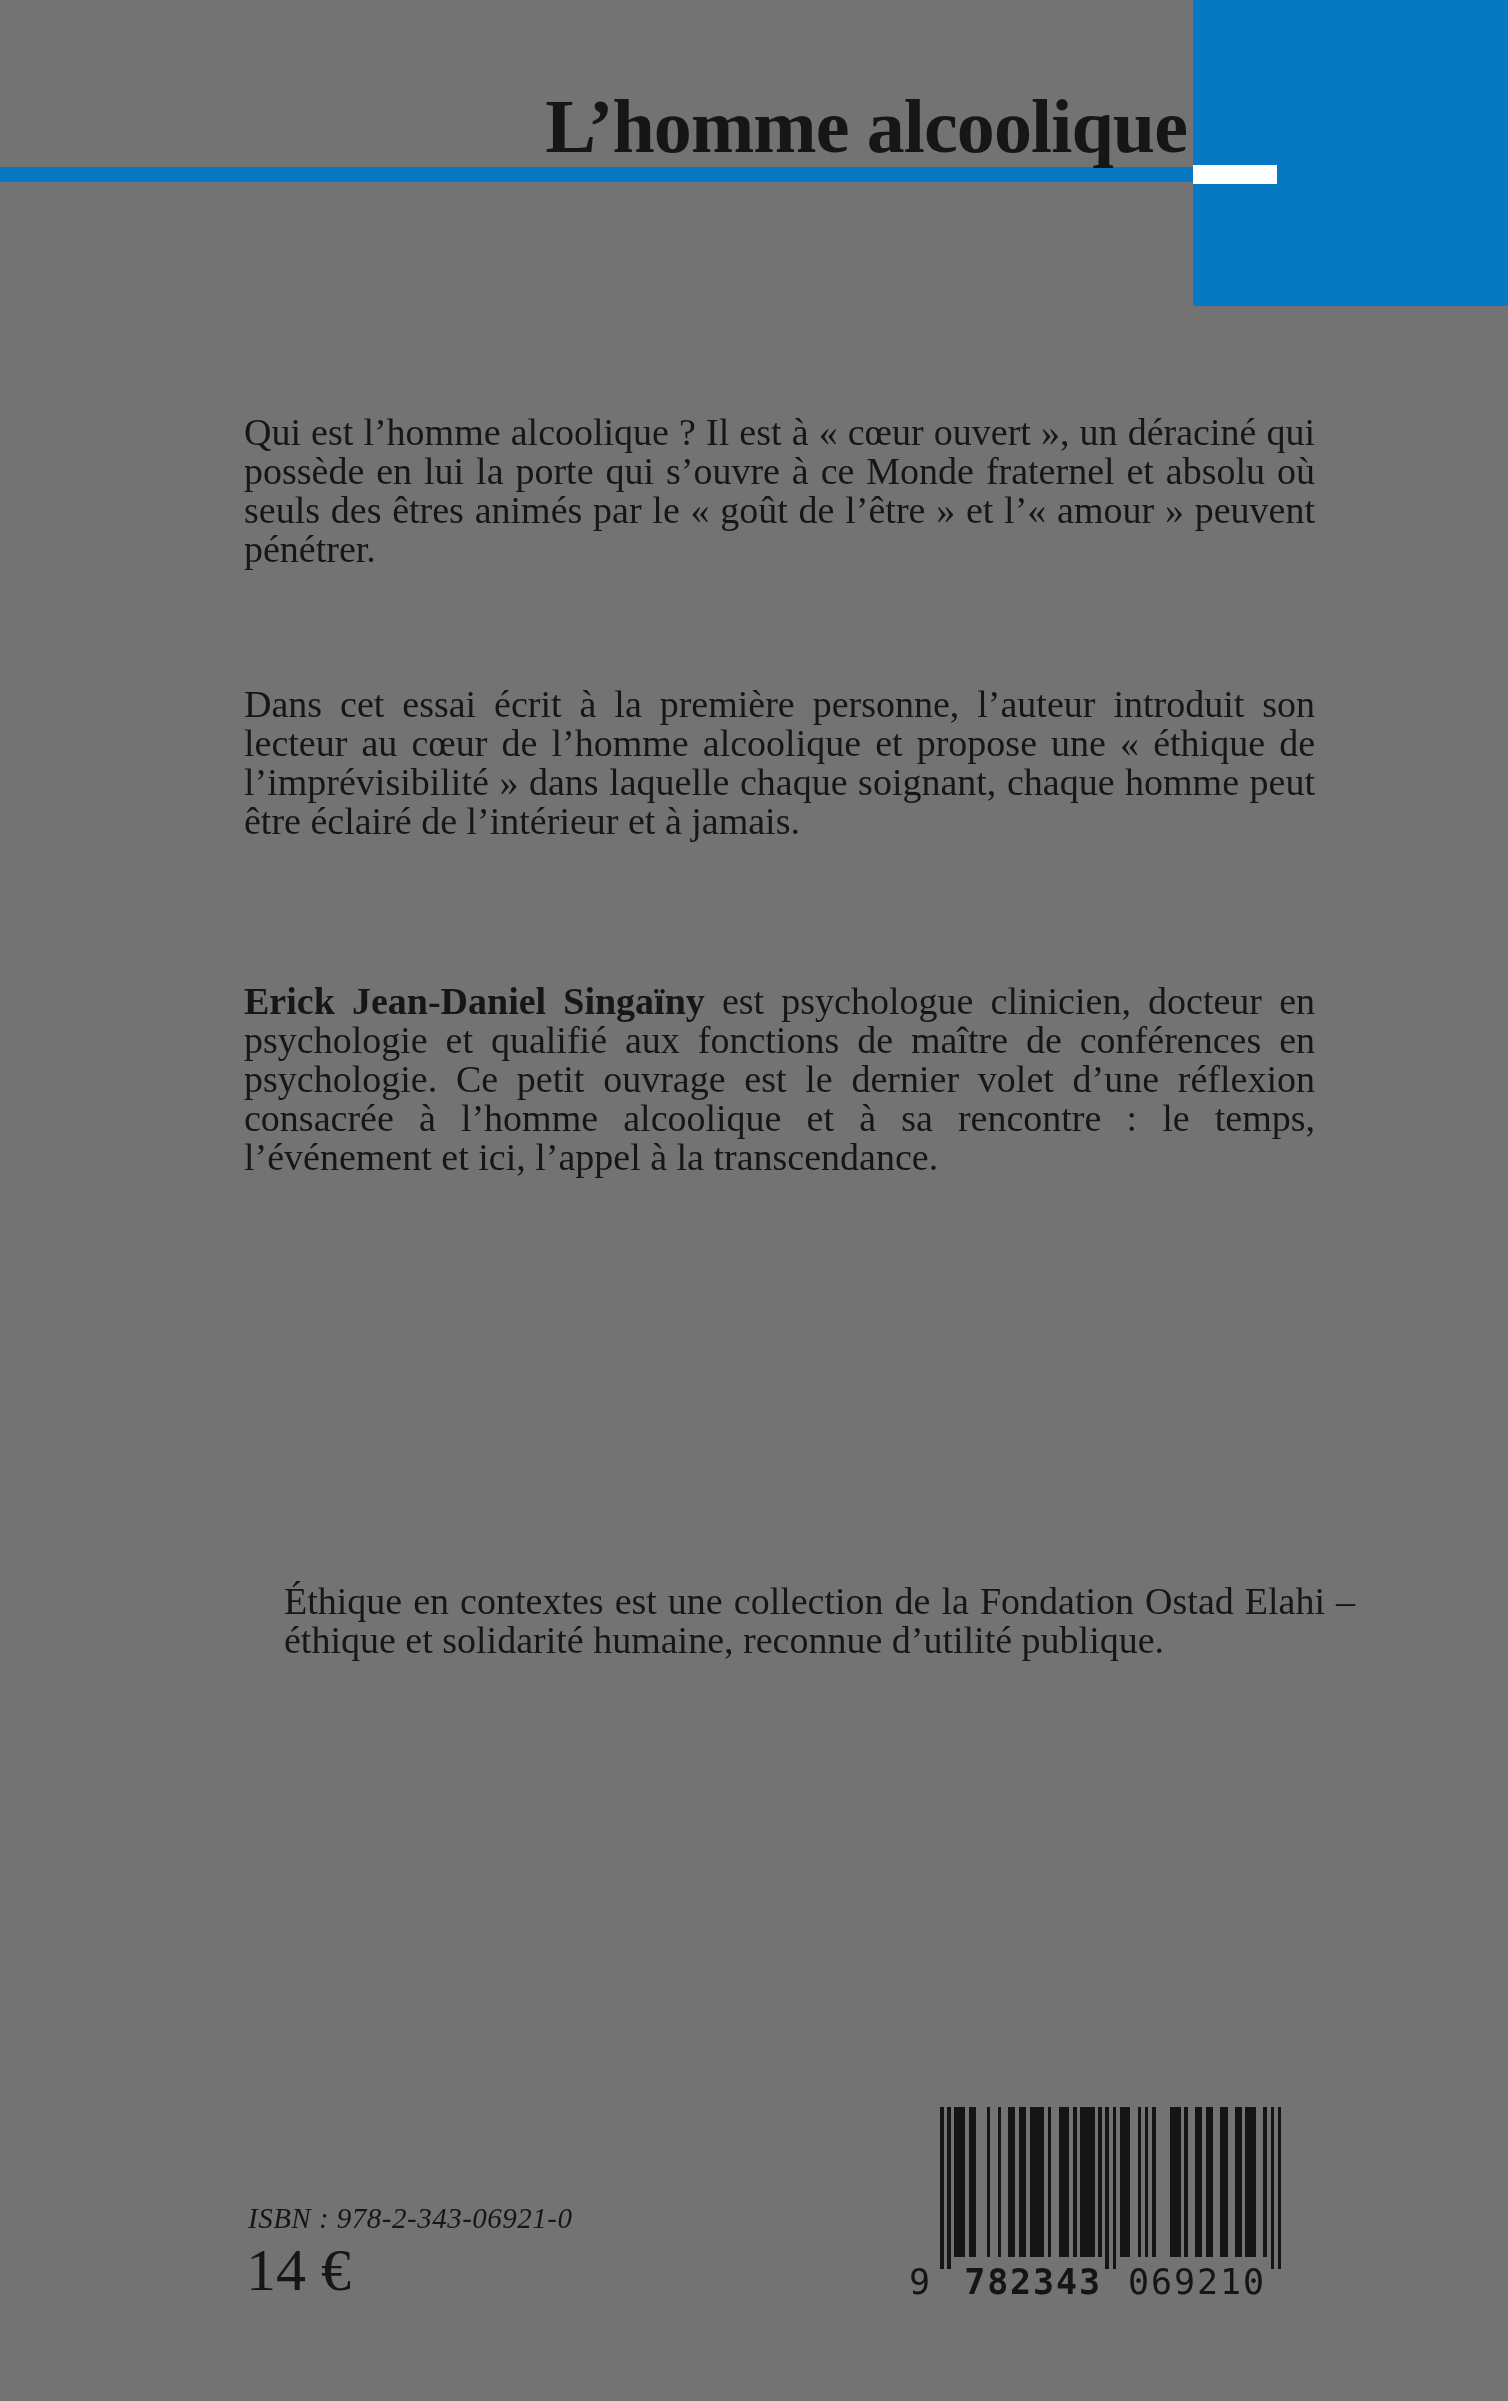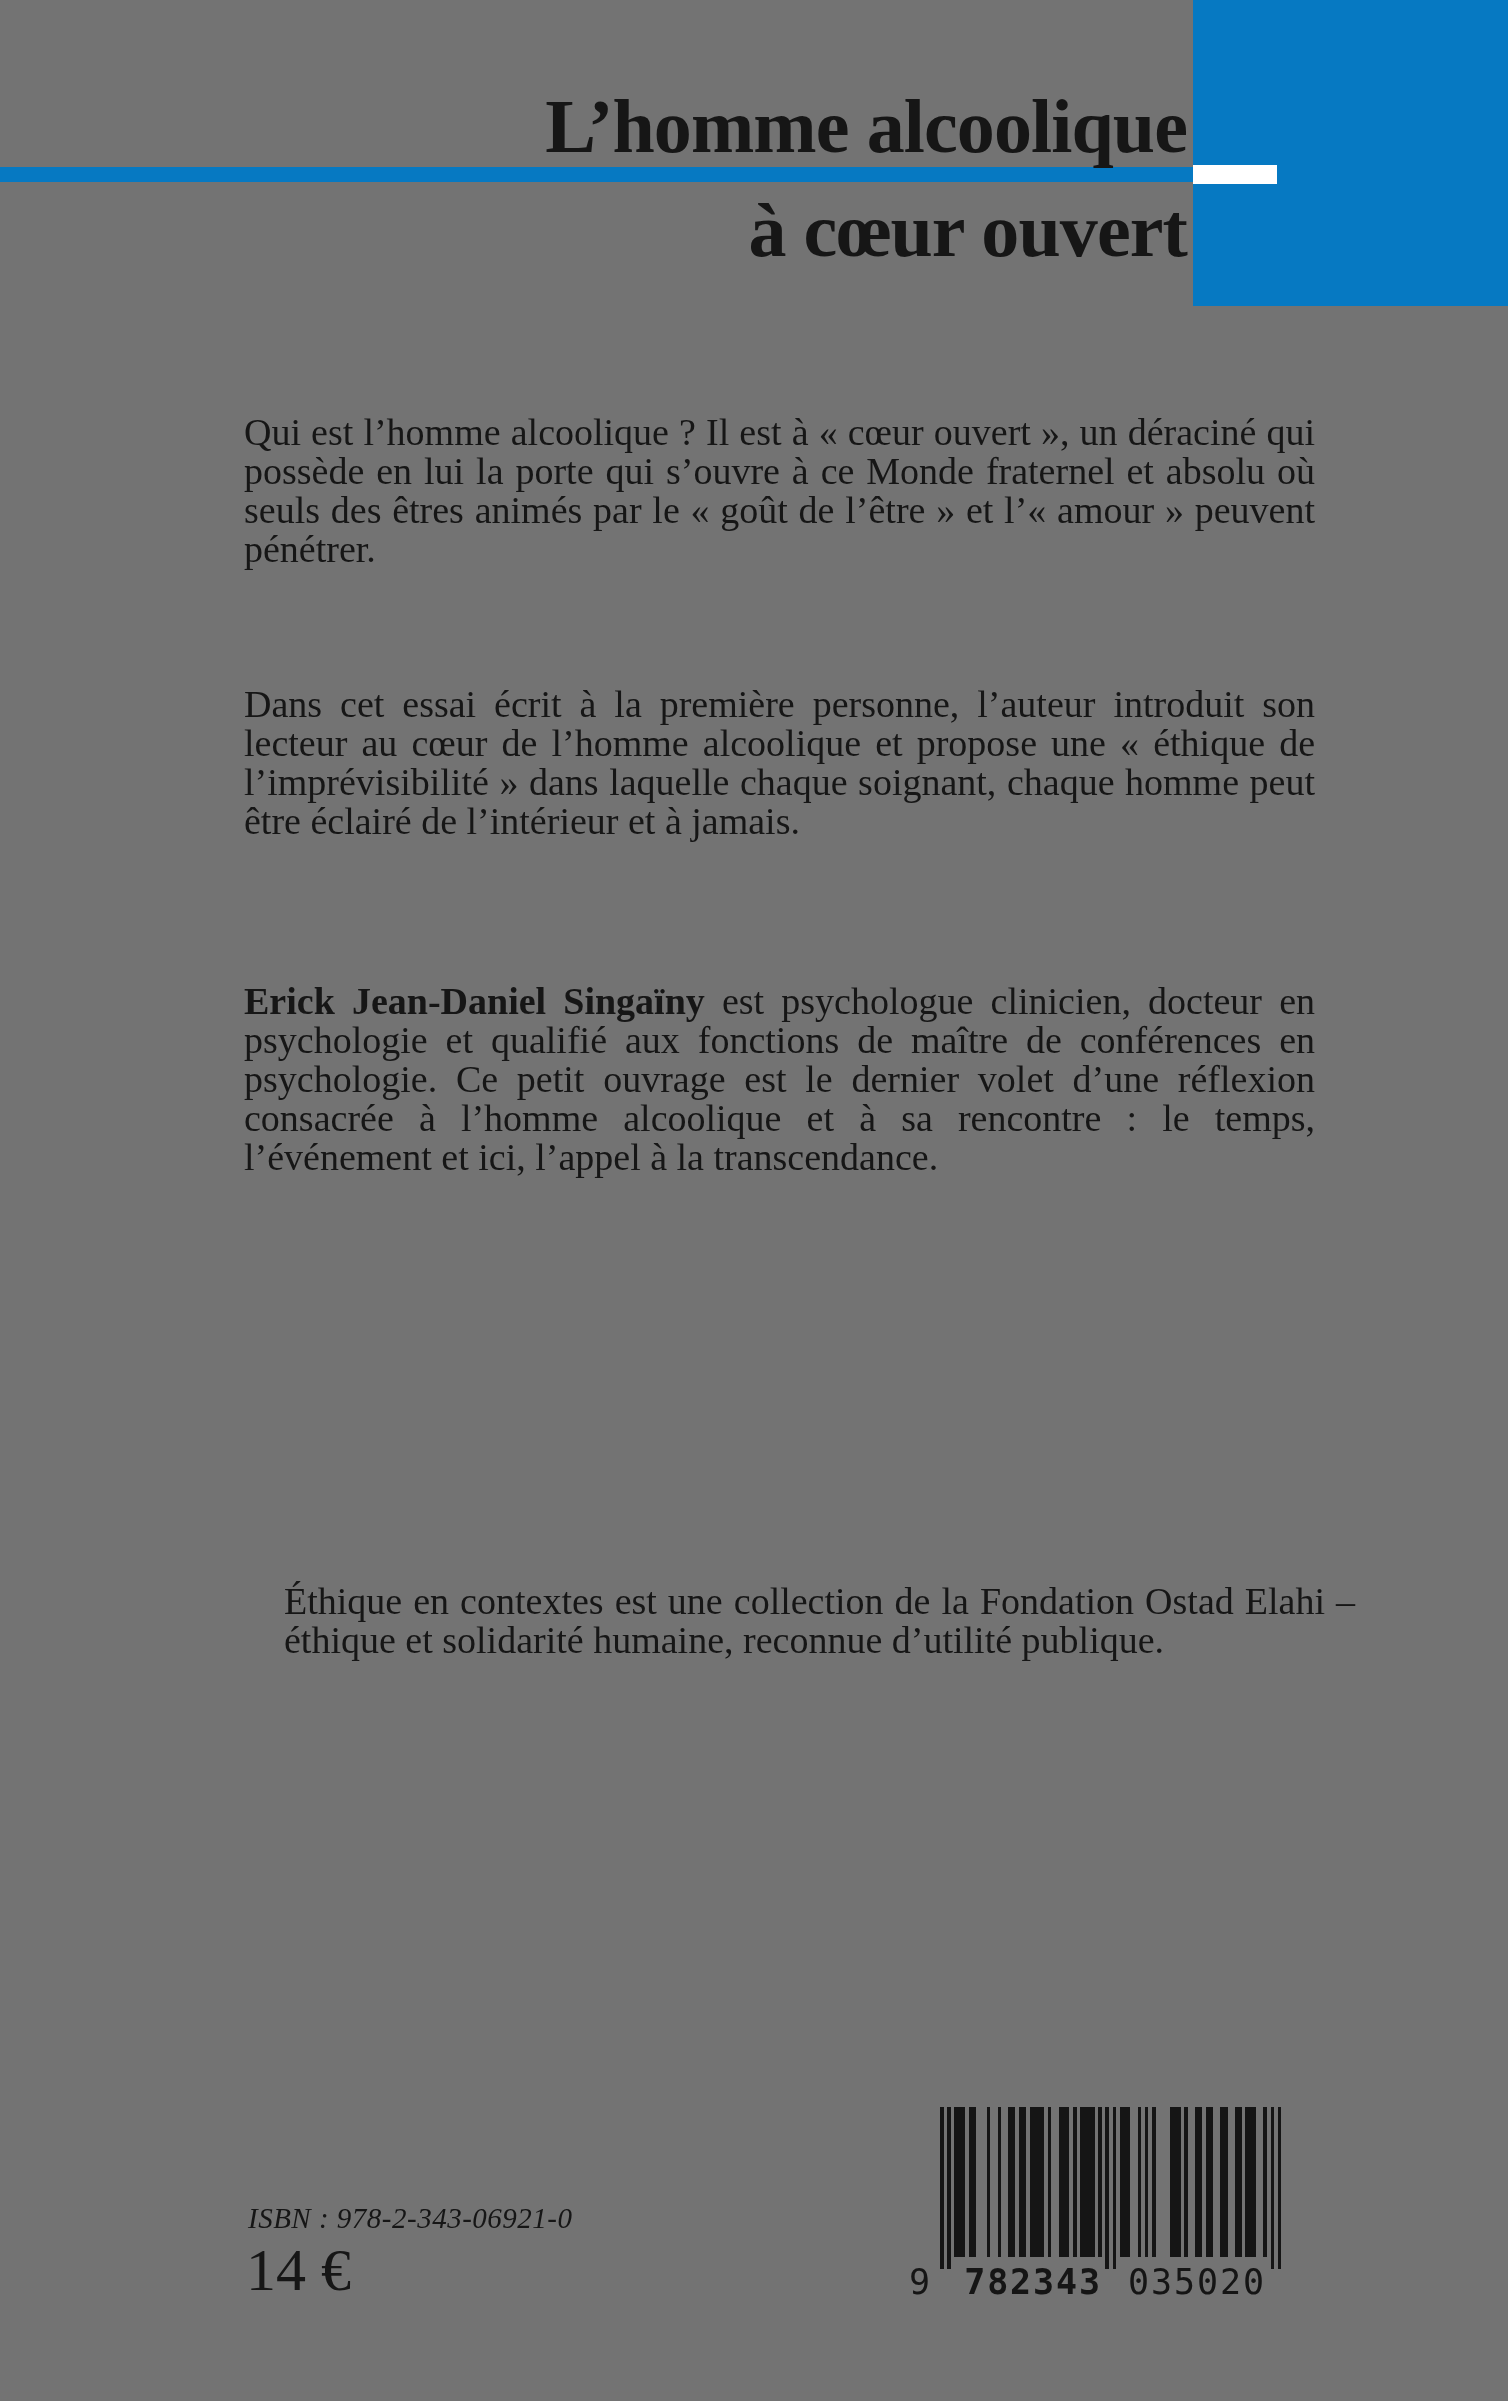--- a/index.html
+++ b/index.html
@@ -97,21 +97,20 @@
 <body>
 
 <div class="page">
 
   <div class="band"></div>
   <div class="stripe"></div>
   <div class="notch"></div>
 
   <div class="title">
     <div>L’homme alcoolique</div>
-    <div>à cœur ouvert</div>
   </div>
 
   <p class="para p1">Qui est l’homme alcoolique ? Il est à « cœur ouvert », un déraciné qui possède en lui la porte qui s’ouvre à ce Monde fraternel et absolu où seuls des êtres animés par le « goût de l’être » et l’« amour » peuvent pénétrer.</p>
   <p class="para p2">Dans cet essai écrit à la première personne, l’auteur introduit son lecteur au cœur de l’homme alcoolique et propose une « éthique de l’imprévisibilité » dans laquelle chaque soignant, chaque homme peut être éclairé de l’intérieur et à jamais.</p>
   <p class="para p3"><span class="author-name">Erick Jean-Daniel Singaïny</span><span> est psychologue clinicien, docteur en psychologie et qualifié aux fonctions de maître de conférences en psychologie. Ce petit ouvrage est le dernier volet d’une réflexion consacrée à l’homme alcoolique et à sa rencontre : le temps, l’événement et ici, l’appel à la transcendance.</span></p>
   <p class="para p4">Éthique en contextes est une collection de la Fondation Ostad Elahi – éthique et solidarité humaine, reconnue d’utilité publique.</p>
 
   <div class="isbn">ISBN : 978-2-343-06921-0</div>
   <div class="price">14 €</div>
 
@@ -207,16 +206,16 @@
       <div class="m"></div>
       <div class="m"></div>
       <div class="m b"></div>
       <div class="m"></div>
       <div class="m b g"></div>
       <div class="m g"></div>
       <div class="m b g"></div>
     </div>
   <div class="bc-digit bc-lead">9</div>
   <div class="bc-digit bc-left">782343</div>
-  <div class="bc-digit bc-right">035020</div>
+  <div class="bc-digit bc-right">069210</div>
 
 </div>
 
 
 </body></html>

